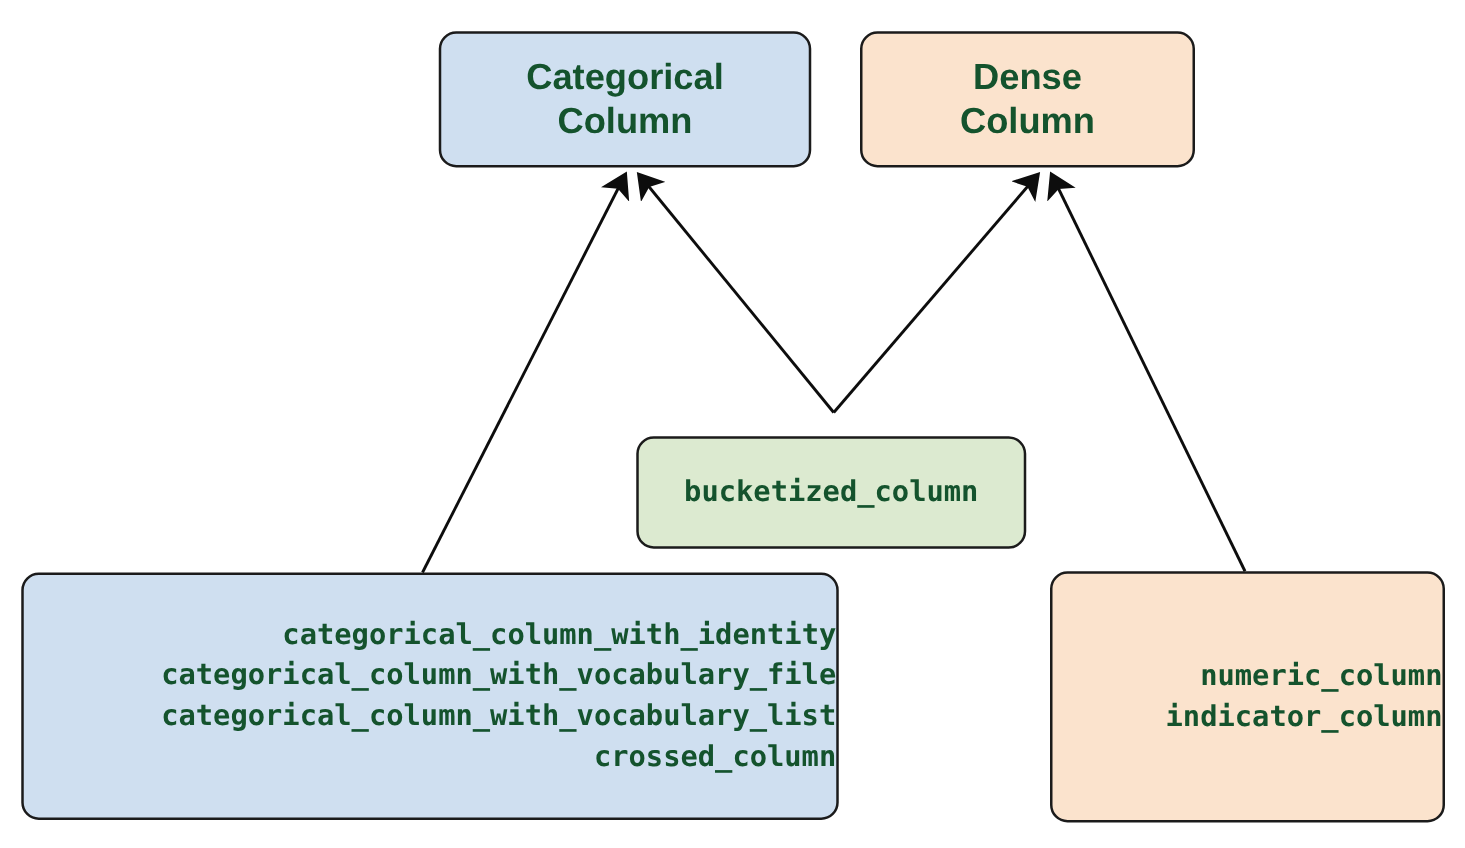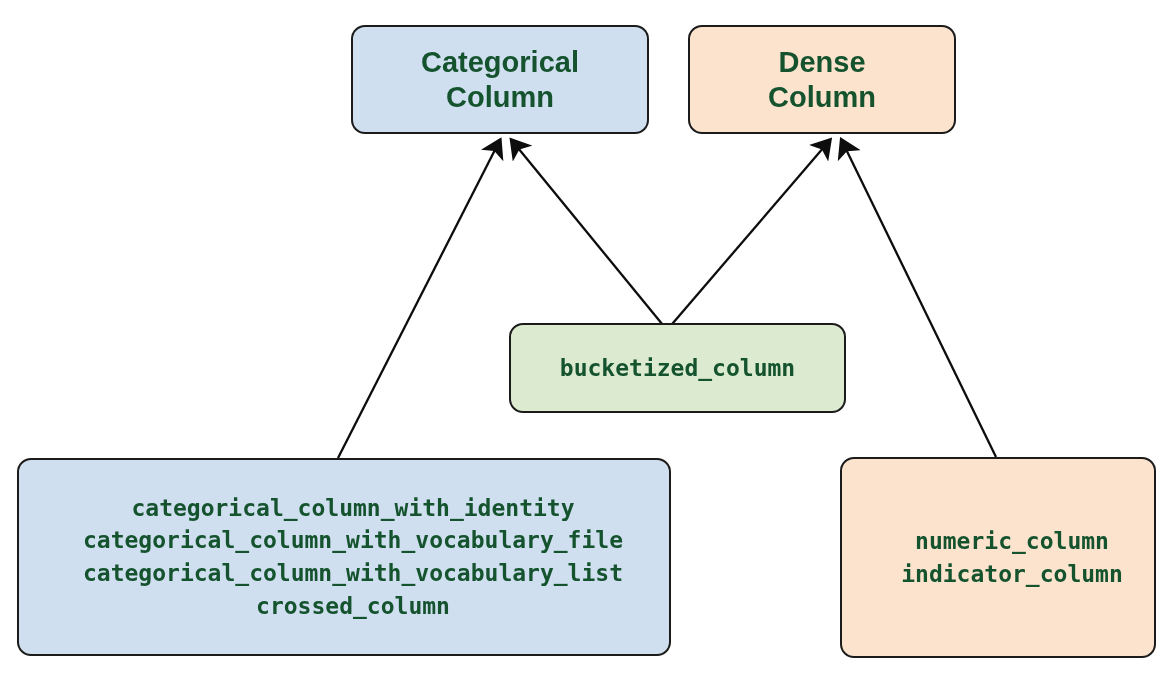--- a/index.html
+++ b/index.html
@@ -48,32 +48,32 @@
     font-family: "DejaVu Sans Mono", monospace;
     font-weight: bold;
     font-size: 23px;
     line-height: 1.42;
   }
   .node.center-mono {
     align-items: center;
     text-align: center;
   }
   .node.list-mono {
-    align-items: center;
+    align-items: flex-end;
     text-align: left;
   }
   
   #node-categorical-column {
     left: 351px; top: 25px; width: 298px; height: 109px;
   }
   #node-dense-column {
     left: 688px; top: 25px; width: 268px; height: 109px;
   }
   #node-bucketized-column {
-    left: 509px; top: 323px; width: 337px; height: 90px;
+    left: 509px; top: 349px; width: 312px; height: 90px;
   }
   #node-categorical-list {
     left: 17px; top: 458px; width: 654px; height: 198px;
     padding-left: 18px;
   }
   #node-dense-list {
     left: 840px; top: 457px; width: 316px; height: 201px;
     padding-left: 28px;
   }
   .node-line {

